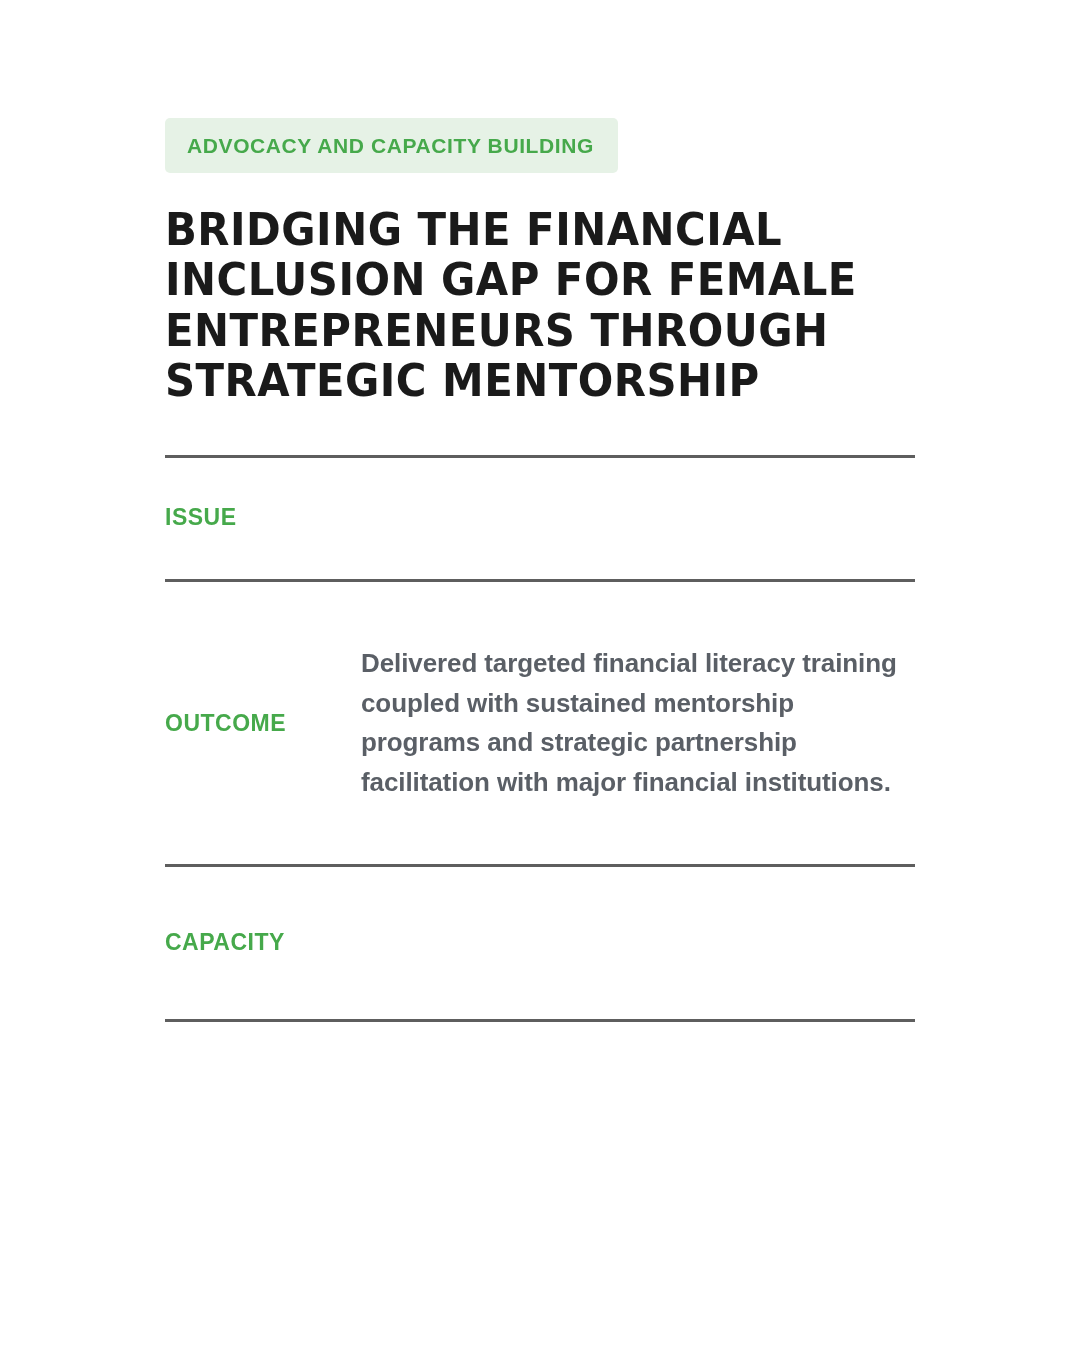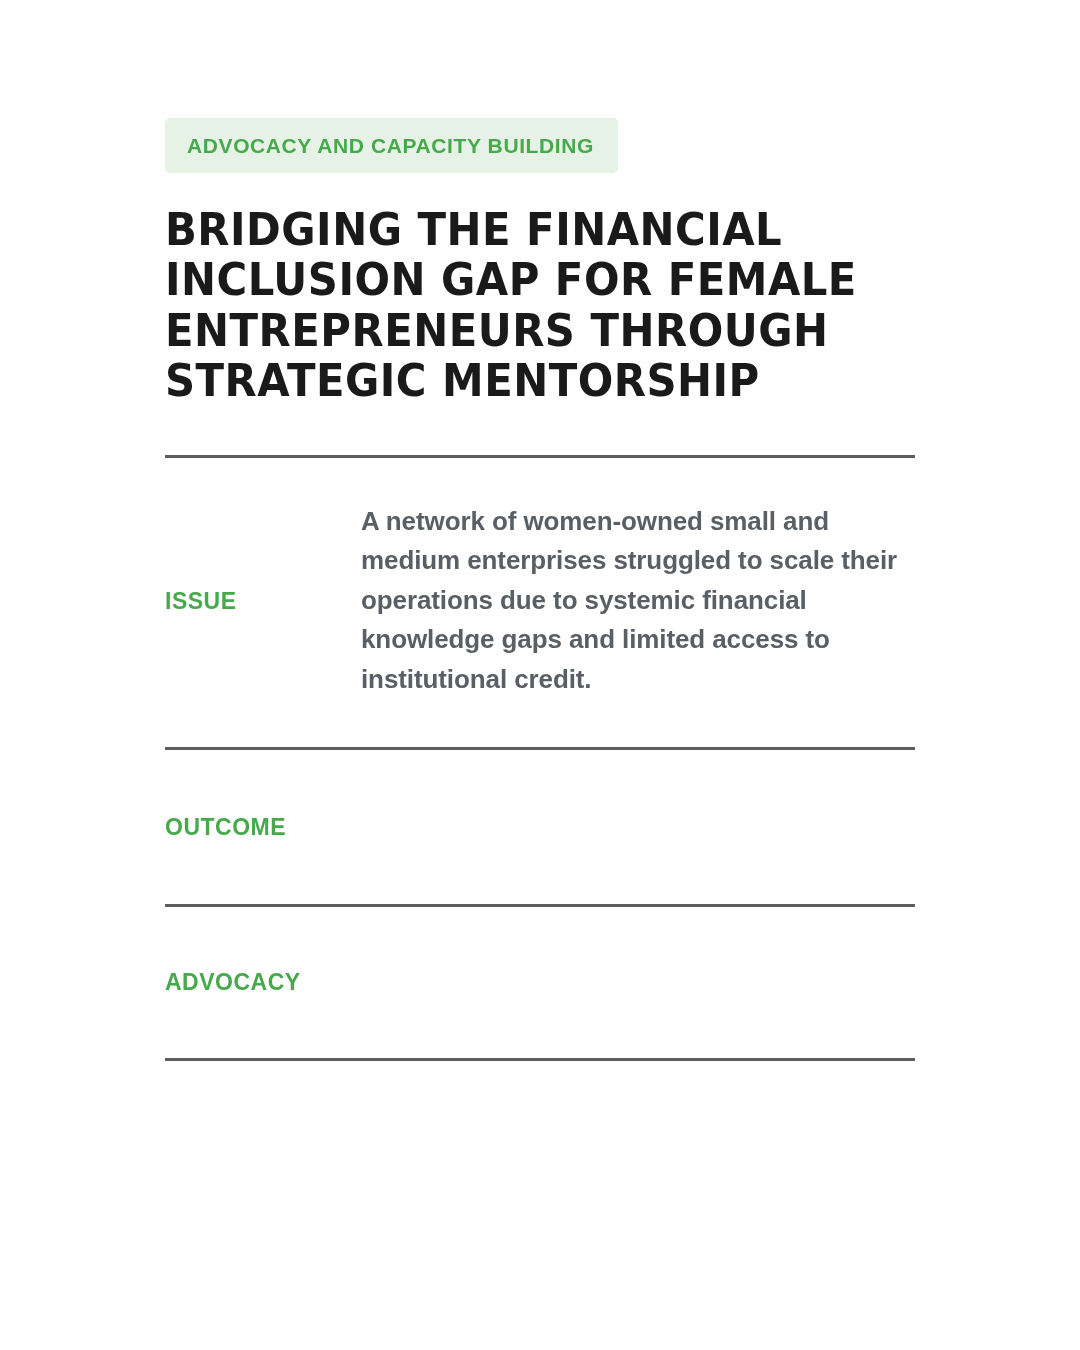--- a/index.html
+++ b/index.html
@@ -94,30 +94,30 @@
 <div class="page">
 
   <div class="category-pill">ADVOCACY AND CAPACITY BUILDING</div>
 
   <h1 class="title">Bridging the Financial Inclusion Gap for Female Entrepreneurs Through Strategic Mentorship</h1>
 
   <div class="rule top"></div>
 
   <div class="row issue">
     <div class="row-label">ISSUE</div>
-    <div class="row-body">A network of women-owned small and medium enterprises struggled to scale their operations due to systemic financial knowledge gaps and limited access to institutional credit.</div>
   </div>
 
   <div class="rule"></div>
 
   <div class="row action">
     <div class="row-label">OUTCOME</div>
+    <div class="row-body">Delivered targeted financial literacy training coupled with sustained mentorship programs and strategic partnership facilitation with major financial institutions.</div>
   </div>
 
   <div class="rule"></div>
 
   <div class="row outcome">
-    <div class="row-label">ADVOCACY</div>
+    <div class="row-label">CAPACITY</div>
   </div>
 
   <div class="rule"></div>
 
 </div>
 
 </body></html>

